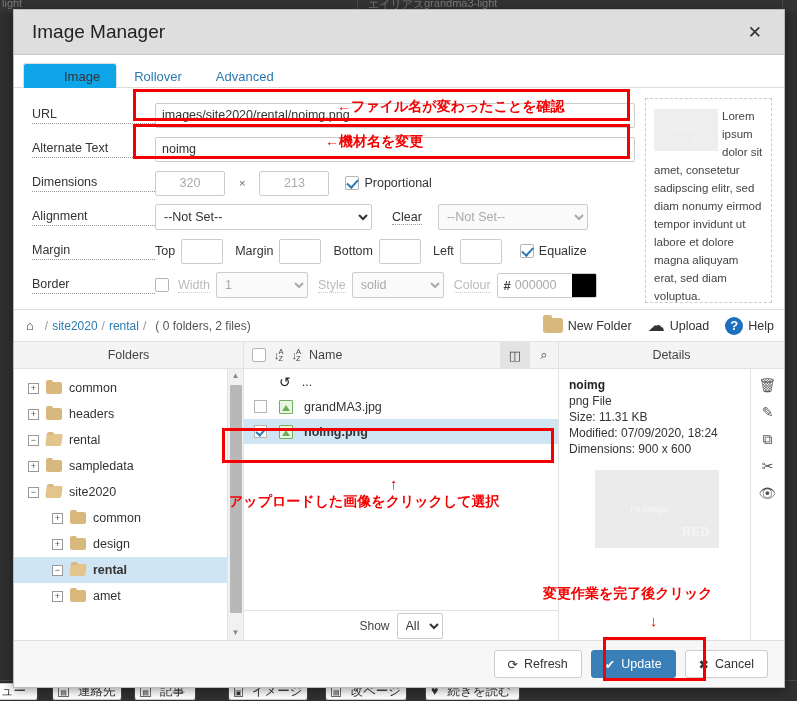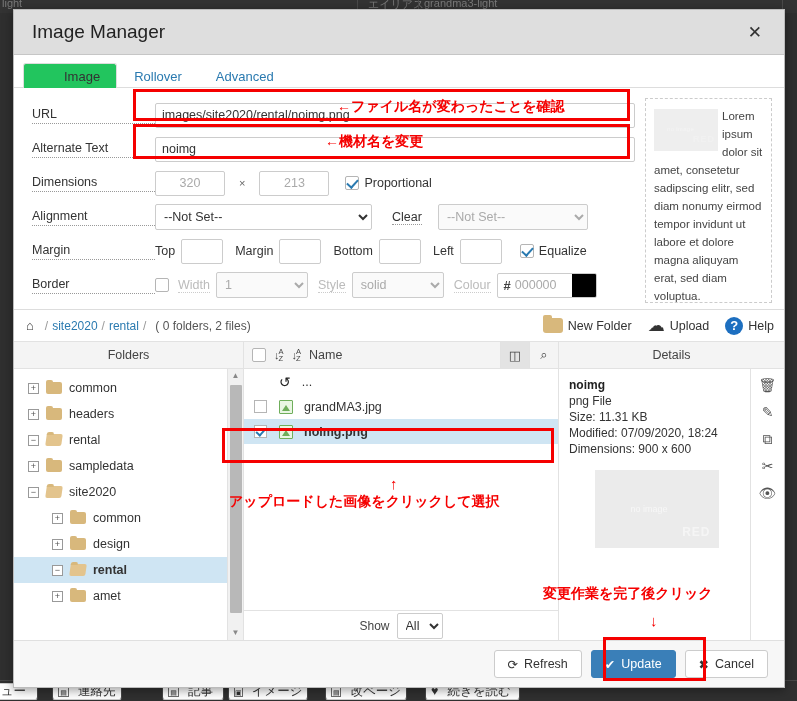--- a/index.html
+++ b/index.html
@@ -66,21 +66,21 @@
   .tabs {
     display: flex; padding: 7px 0 0 9px;
     border-bottom: 1px solid #ddd; height: 33px;
   }
   .tab {
     padding: 5px 16px 6px; font-size: 13px; color: #2a7ab0;
     cursor: pointer; border: 1px solid transparent;
     border-bottom: none; position: relative; top: 1px;
   }
   .tab.active {
-    color: #333; background: #22c55e;
+    color: #333; background: #0ea5e9;
     border-color: #ddd; border-radius: 3px 3px 0 0; padding-left: 40px;
   }
 
   
   .form-area {
     padding: 10px 12px 6px 18px;
     display: flex; gap: 10px;
     position: relative;
   }
   .form-left { width: 610px; }
@@ -320,21 +320,21 @@
 </div>
 
 <div class="bg-bottombar">
   <span class="btn" style="left:-18px;width:56px">
     <span>ニュー</span>
   </span>
   <span class="btn" style="left:52px;width:70px">
     <span class="gicon">▤</span>
       <span>連絡先</span>
   </span>
-  <span class="btn" style="left:162px;width:62px">
+  <span class="btn" style="left:134px;width:62px">
     <span class="gicon">▤</span>
       <span>記事</span>
   </span>
   <span class="btn" style="left:228px;width:80px">
     <span class="gicon">▣</span>
       <span>イメージ</span>
   </span>
   <span class="btn" style="left:325px;width:82px">
     <span class="gicon">▤</span>
       <span>改ページ</span>

